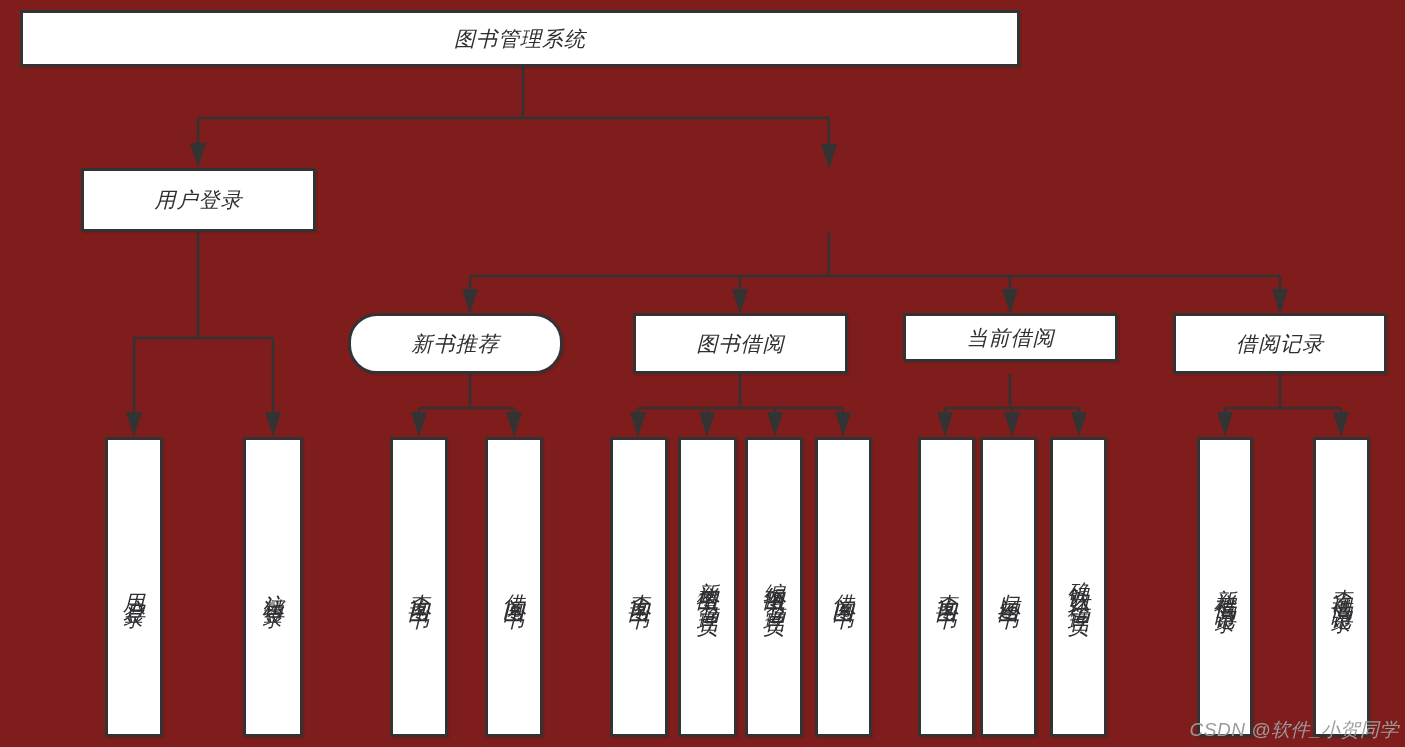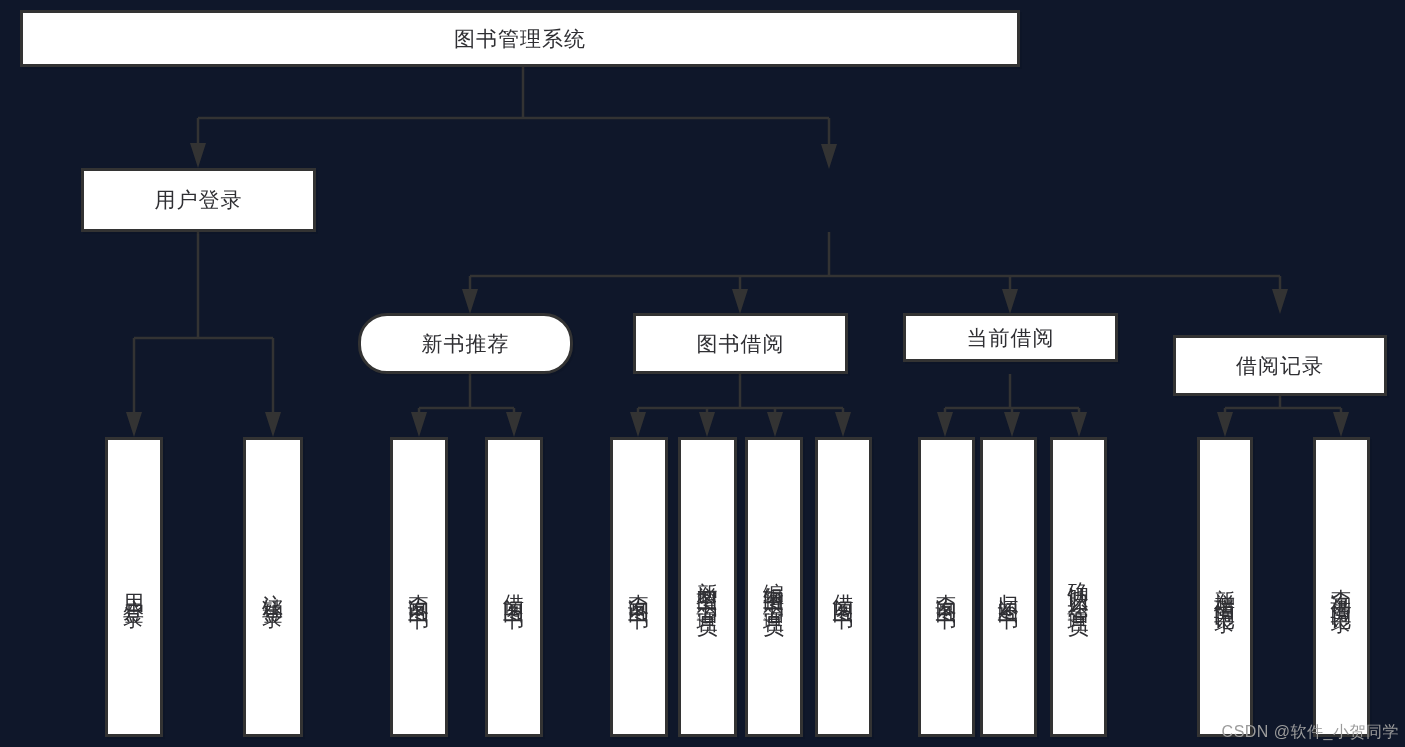--- a/index.html
+++ b/index.html
@@ -1,22 +1,23 @@
 <!DOCTYPE html>
 <html><head>
 <meta charset="utf-8">
 <style>
   html, body { margin: 0; padding: 0; background: #ffffff; }
   #stage {
     position: relative;
     width: 1405px;
     height: 747px;
-    background: #0f172a;
+    background: #7f1d1d;
     font-family: "Liberation Sans", "DejaVu Sans", sans-serif;
     overflow: hidden;
+    font-style: italic;
   }
   #wires {
     position: absolute;
     left: 0; top: 0;
     z-index: 0;
   }
   .node {
     position: absolute;
     box-sizing: border-box;
     border: 3px solid #333333;
@@ -35,21 +36,21 @@
     font-size: 21px;
     letter-spacing: 5px;
     line-height: 1;
     white-space: nowrap;
   }
   #watermark {
     position: absolute;
     right: 6px;
     bottom: 4px;
     z-index: 2;
-    font-size: 16px;
+    font-size: 19px;
     color: #9b9b9b;
     letter-spacing: 0.5px;
     white-space: nowrap;
   }
 </style>
 </head>
 <body>
 
 <div id="stage">
 
@@ -84,24 +85,24 @@
       M1004 412 L1020 412 L1012 437 Z
       M1071 412 L1087 412 L1079 437 Z
       M1217 412 L1233 412 L1225 437 Z
       M1333 412 L1349 412 L1341 437 Z"></path>
   </svg>
 
   <div class="node h-node" style="left:20px; top:10px; width:1000px; height:57px;">图书管理系统</div>
 
   <div class="node h-node" style="left:81px; top:168px; width:235px; height:64px;">用户登录</div>
 
-  <div class="node h-node" style="left:358px; top:313px; width:215px; height:61px;border-radius:29px;">新书推荐</div>
+  <div class="node h-node" style="left:348px; top:313px; width:215px; height:61px;border-radius:29px;">新书推荐</div>
   <div class="node h-node" style="left:633px; top:313px; width:215px; height:61px;text-align:center;">图书借阅</div>
   <div class="node h-node" style="left:903px; top:313px; width:215px; height:49px;">当前借阅</div>
-  <div class="node h-node" style="left:1173px; top:313px; width:214px; height:61px;margin-top:22px;">借阅记录</div>
+  <div class="node h-node" style="left:1173px; top:313px; width:214px; height:61px;">借阅记录</div>
 
   <div class="node v-node" style="left:105px; top:437px; width:58px; height:300px;">
     <span>用户登录</span>
   </div>
   <div class="node v-node" style="left:243px; top:437px; width:60px; height:300px;">
     <span>注销登录</span>
   </div>
 
   <div class="node v-node" style="left:390px; top:437px; width:58px; height:300px;">
     <span>查询图书</span>

